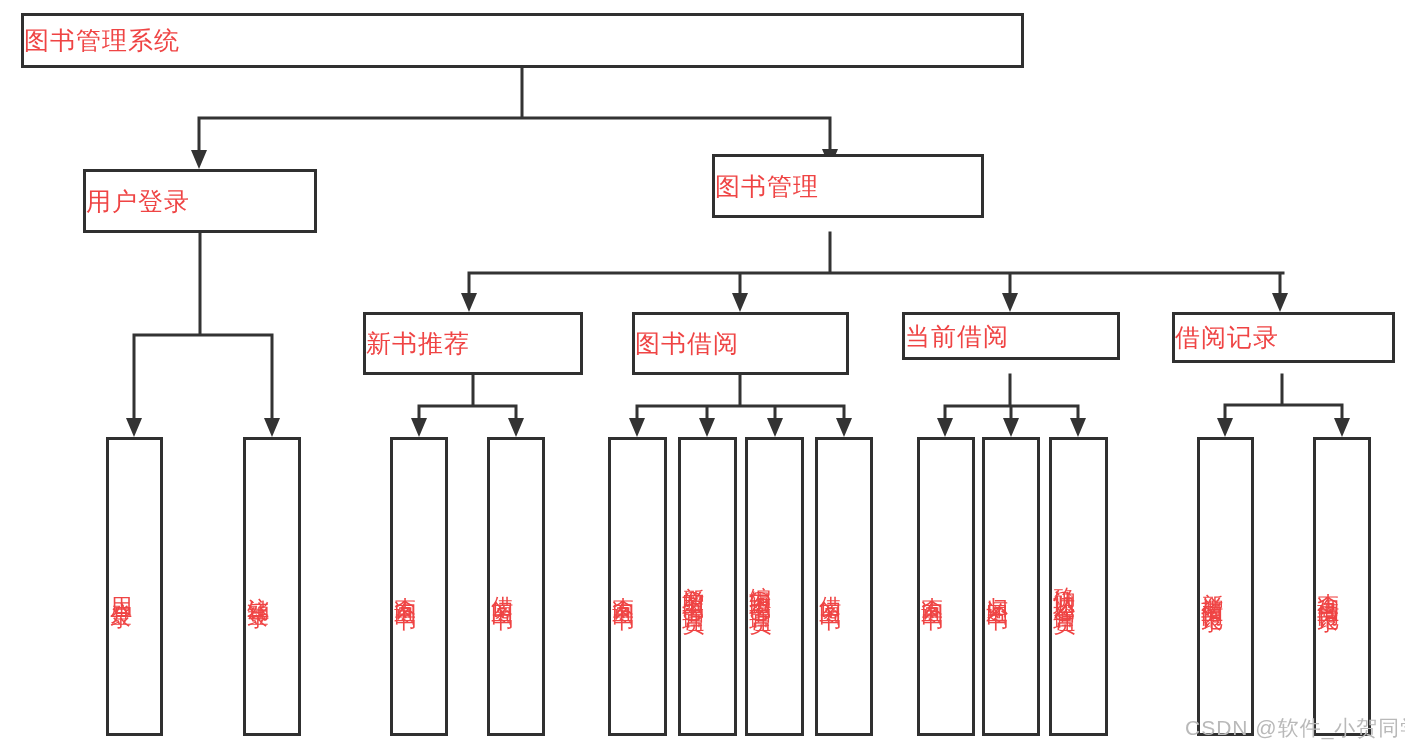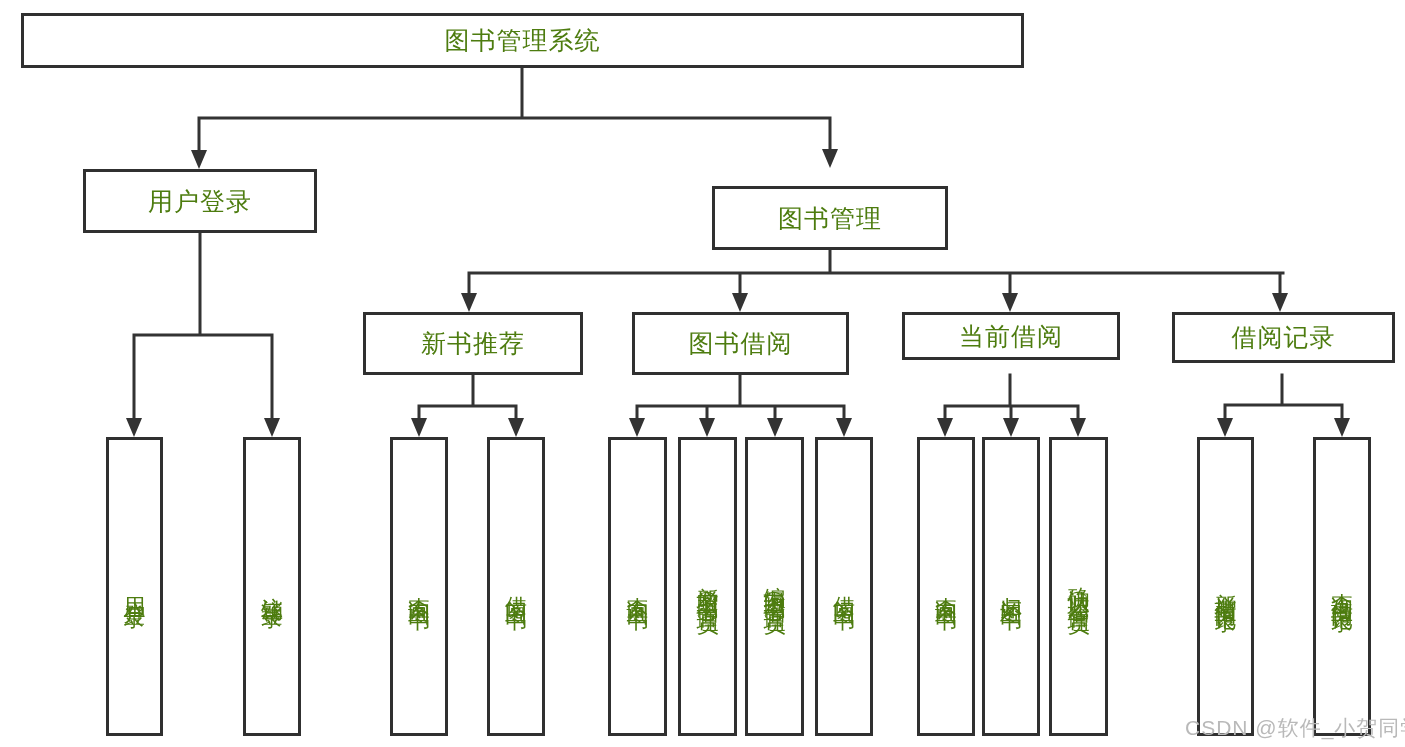--- a/index.html
+++ b/index.html
@@ -9,22 +9,22 @@
     background:#ffffff;
     font-family:"Liberation Sans","DejaVu Sans",sans-serif;
     overflow:hidden;
   }
   .connectors{position:absolute;left:0;top:0;width:1405px;height:747px;}
   .node{
     position:absolute;
     box-sizing:border-box;
     border:3px solid #303030;
     background:#ffffff;
-    display:flex;align-items:center;justify-content:center;
-    color:#4d7c0f;
+    display:flex;align-items:center;justify-content:flex-start;
+    color:#ef4444;
   }
   .node.h{font-size:25px;letter-spacing:1px;}
   .node.v{z-index:2;}
   .node.v .vtext{
     writing-mode:vertical-rl;
     text-orientation:mixed;
     font-size:22px;
     letter-spacing:4px;
     line-height:1.1;
     white-space:nowrap;
@@ -65,21 +65,21 @@
       M1217,418 h16 L1225,437 Z  M1334,418 h16 L1342,437 Z"></path>
   </svg>
 
   <div class="node h" style="left:21px;top:13px;width:1003px;height:55px">
     <span>图书管理系统</span>
   </div>
 
   <div class="node h" style="left:83px;top:169px;width:234px;height:64px">
     <span>用户登录</span>
   </div>
-  <div class="node h" style="left:712px;top:186px;width:236px;height:64px">
+  <div class="node h" style="left:712px;top:154px;width:272px;height:64px">
     <span>图书管理</span>
   </div>
 
   <div class="node h" style="left:363px;top:312px;width:220px;height:63px">
     <span>新书推荐</span>
   </div>
   <div class="node h" style="left:632px;top:312px;width:217px;height:63px">
     <span>图书借阅</span>
   </div>
   <div class="node h" style="left:902px;top:312px;width:218px;height:48px">

